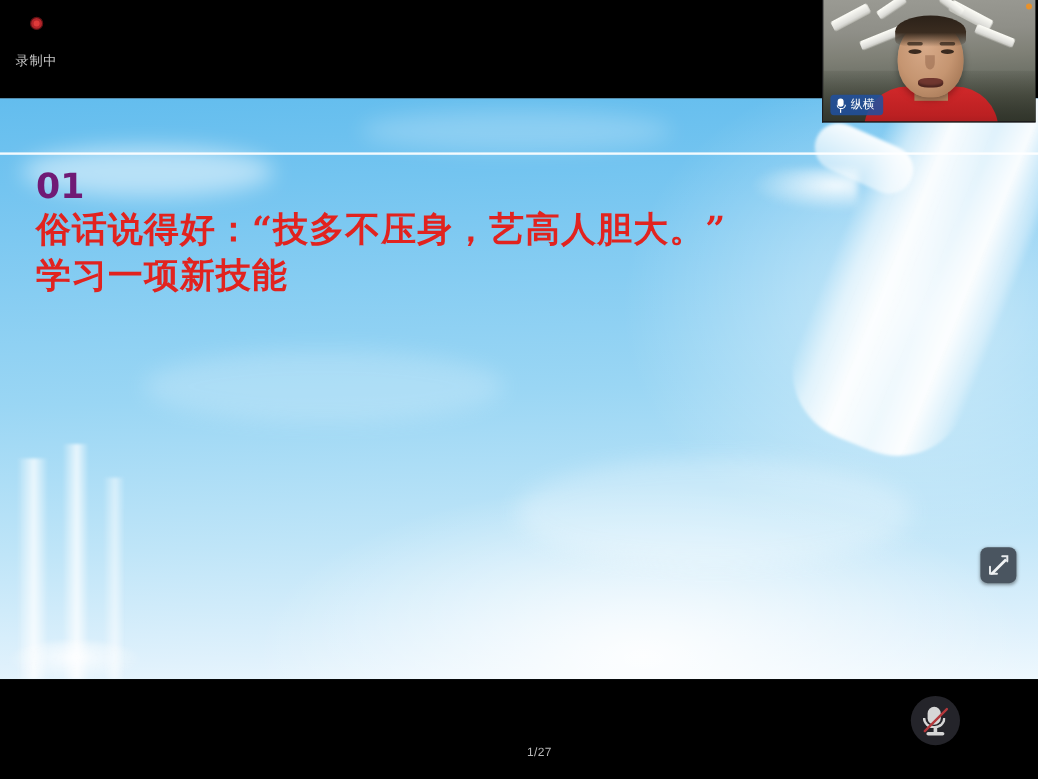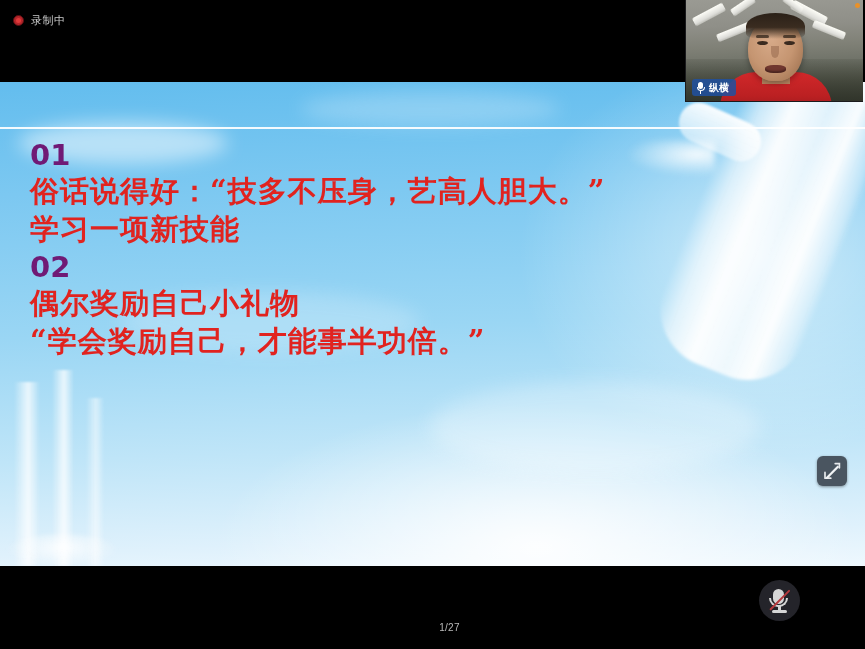--- a/index.html
+++ b/index.html
@@ -23,22 +23,23 @@
     overflow: hidden;
   }
 
   
   #recording-indicator {
     position: absolute;
     left: 13px;
     top: 14px;
     display: flex;
     align-items: center;
-    gap: 7px;
+    gap: 20px;
     z-index: 40;
+    flex-direction: column;
   }
   #recording-indicator .rec-dot {
     width: 11px;
     height: 11px;
     border-radius: 50%;
     background: #b4252a;
     border: 1px solid #5c1013;
     box-sizing: border-box;
     flex: none;
   }
@@ -204,21 +205,20 @@
     position: absolute;
     left: 4px; top: 9px;
     width: 1.4px; height: 3px;
     background: #fff;
   }
   #video-name-badge .name-text {
     color: #ffffff;
     font-size: 10px;
     line-height: 11px;
     white-space: nowrap;
-    font-weight: bold;
   }
   #video-corner-dot {
     position: absolute;
     right: 3px;
     top: 3px;
     width: 5px;
     height: 5px;
     border-radius: 50%;
     background: #e8912a;
     z-index: 6;
@@ -496,25 +496,20 @@
     <div id="slide-rule"></div>
 
     <div id="slide-content">
 
       <div class="sec">
         <div class="sec-num">01</div>
         <div class="sec-line">俗话说得好：“技多不压身，艺高人胆大。”</div>
         <div class="sec-line">学习一项新技能</div>
       </div>
 
-      <div class="sec">
-        <div class="sec-num">02</div>
-        <div class="sec-line">偶尔奖励自己小礼物</div>
-        <div class="sec-line">“学会奖励自己，才能事半功倍。”</div>
-      </div>
 
 
     </div>
   </div>
 
   <div id="annotate-button">
     <svg width="22" height="22" viewBox="0 0 22 22">
       <path d="M4 18.2 V12.4 M4 18.2 H9.8" stroke="#e7eaec" stroke-width="1.7" fill="none" stroke-linecap="round"></path>
       <path d="M14.2 3.6 H18.4 V7.8" stroke="#e7eaec" stroke-width="1.7" fill="none" stroke-linecap="round"></path>
       <path d="M5.2 16.9 L16.6 5.5 L18.2 7.1 L6.8 18.5 L4.6 19 Z" fill="#f2f4f5"></path>

